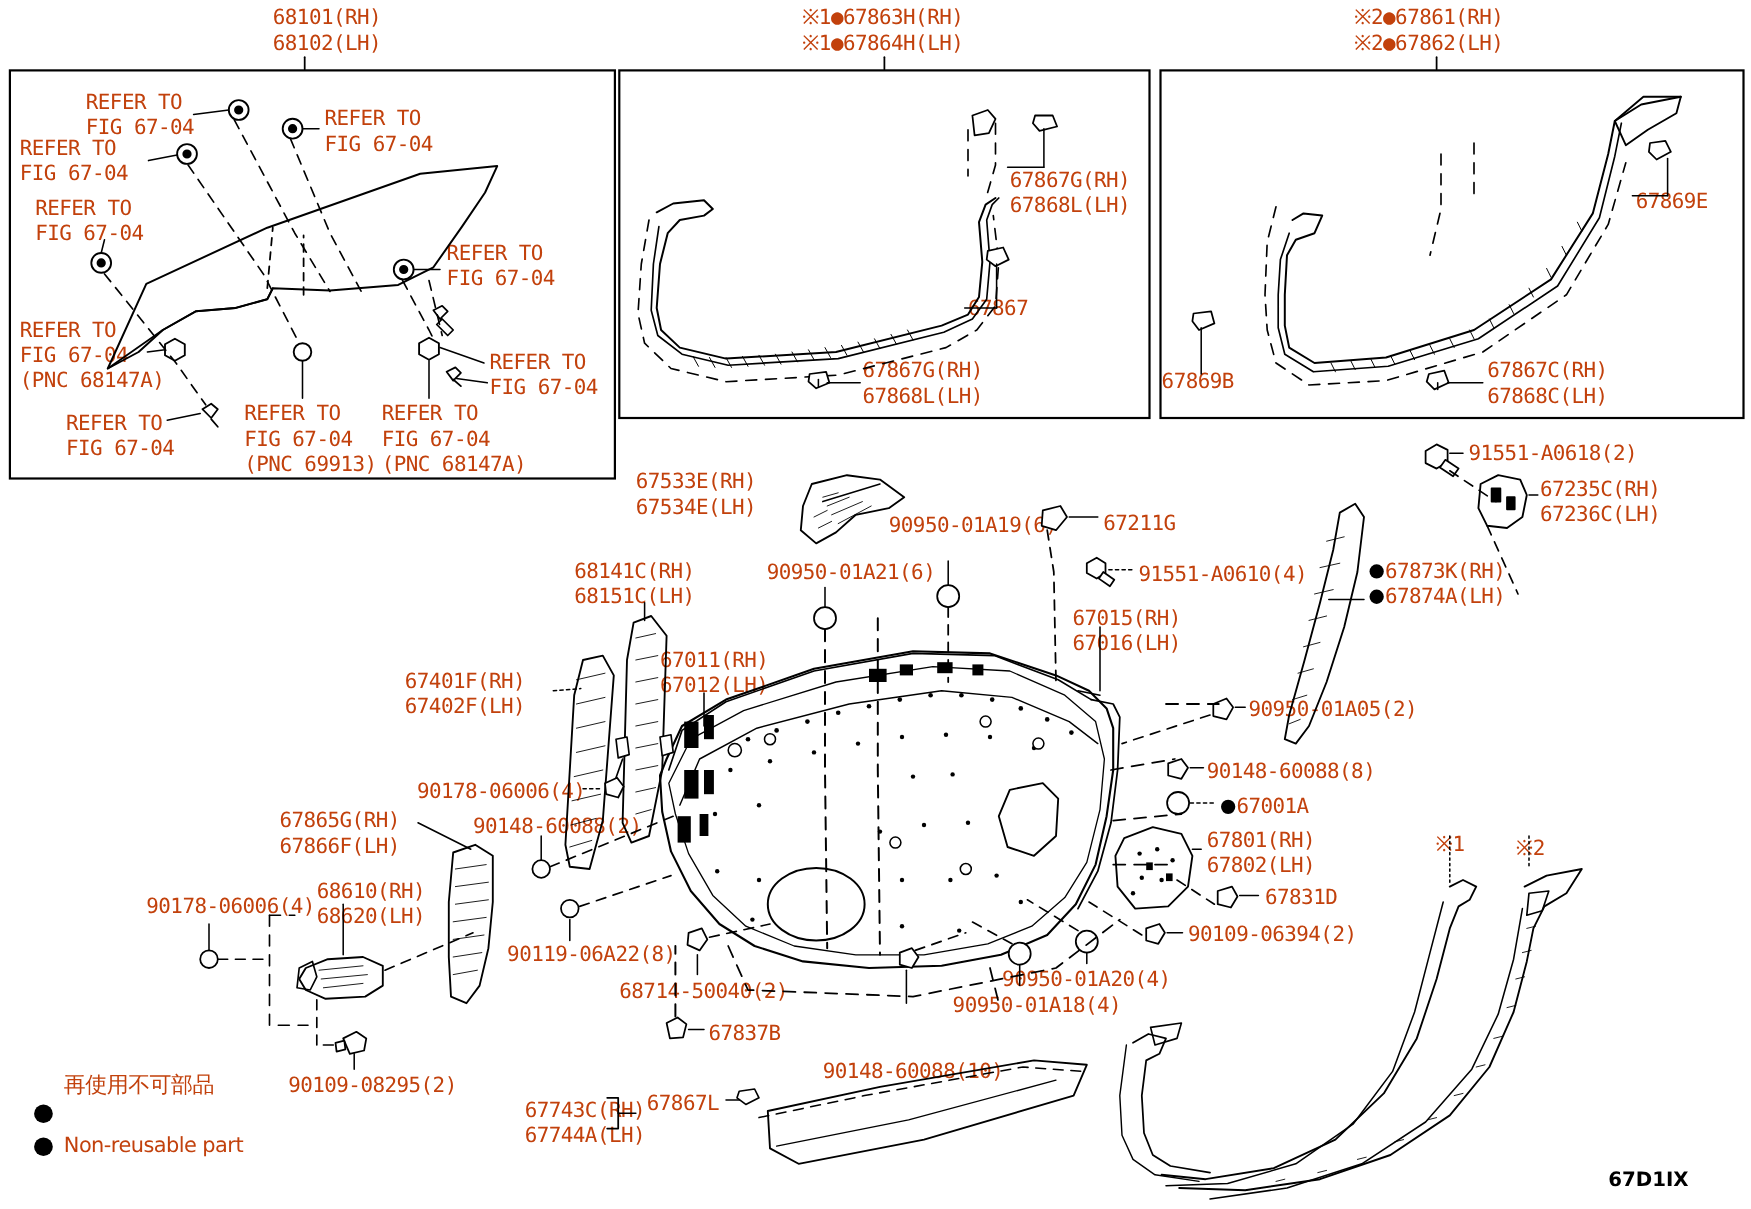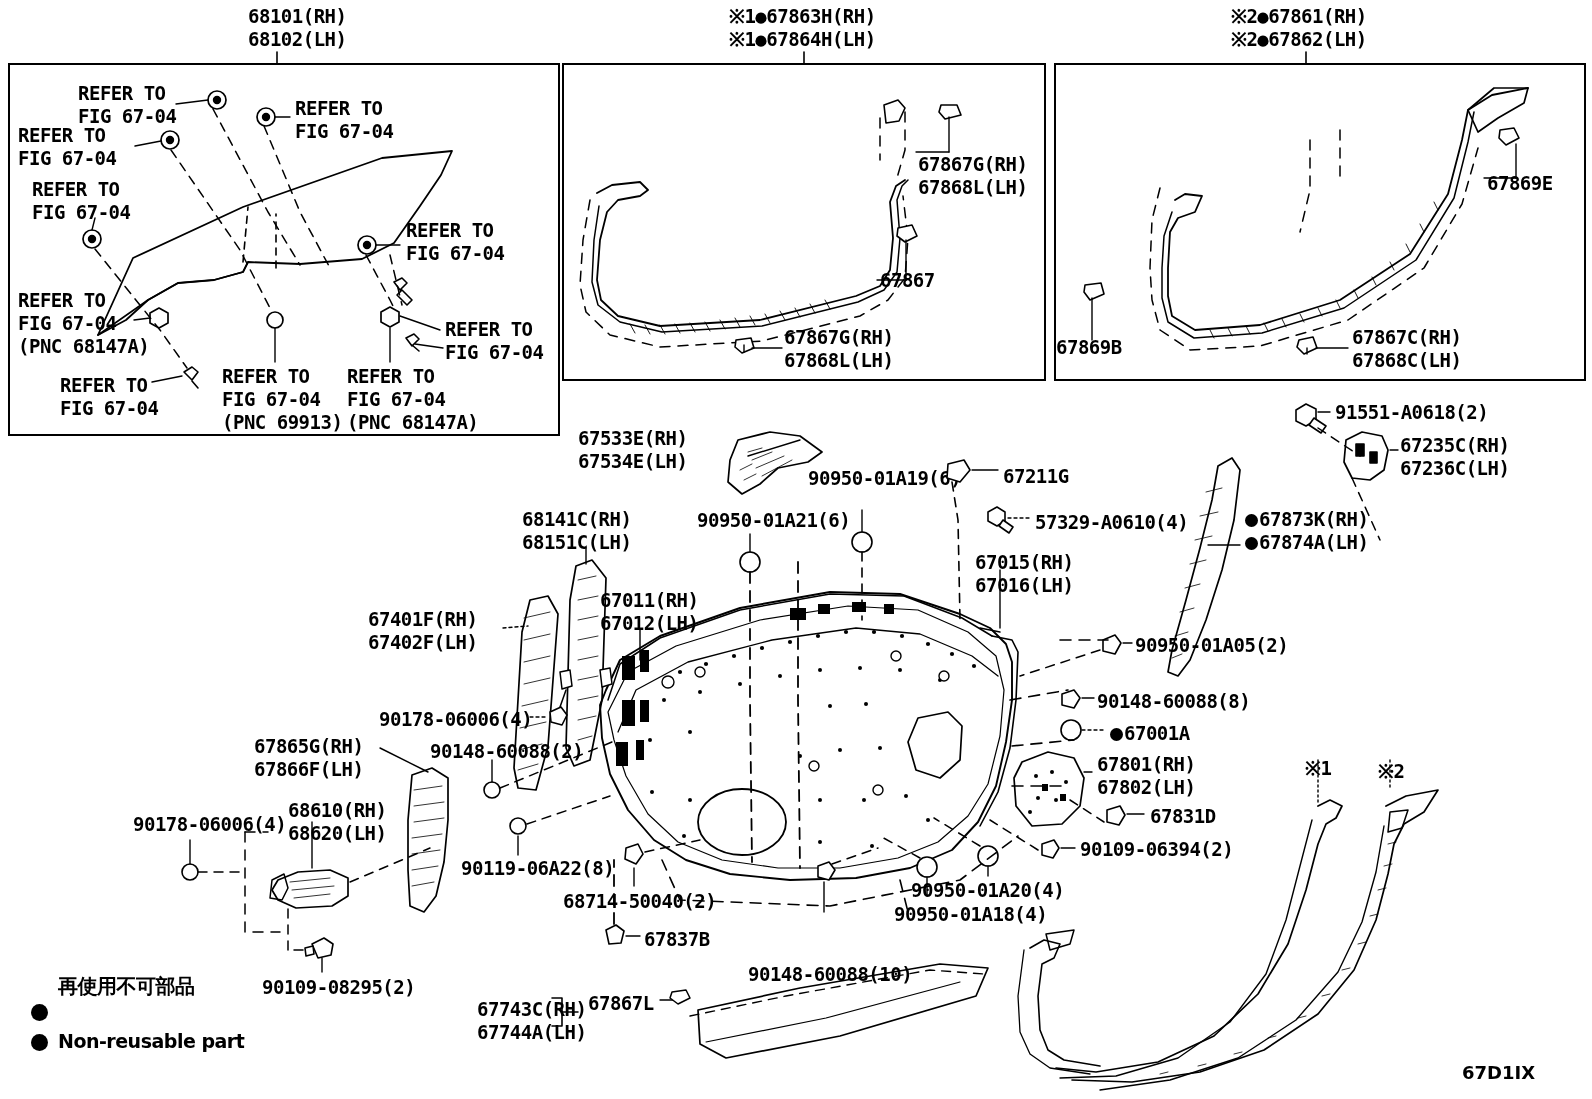--- a/index.html
+++ b/index.html
@@ -11,26 +11,26 @@
     width: 1592px;
     height: 1099px;
     background: #ffffff;
     font-family: "DejaVu Sans Mono", "Liberation Mono", monospace;
     color: #000000;
     overflow: hidden;
   }
   .lbl {
     position: absolute;
     font-family: "DejaVu Sans Mono", "Liberation Mono", monospace;
-    font-weight: bold;
+    font-weight: normal;
     font-size: 19px;
     line-height: 23px;
     white-space: pre;
     letter-spacing: -0.5px;
-    color: #000000;
+    color: #c2410c;
   }
   .lbl.jp { font-family: "DejaVu Sans", "Liberation Sans", sans-serif; font-size: 20px; }
   .panel {
     position: absolute;
     border: 2px solid #000;
     background: #fff;
     box-sizing: border-box;
   }
   .dot {
     display: inline-block;
@@ -118,21 +118,21 @@
   <div class="lbl" style="left:522px; top:486px;margin-top:22px;"><span>68141C(RH)
 68151C(LH)</span></div>
   <div class="lbl" style="left:368px; top:608px;"><span>67401F(RH)
 67402F(LH)</span></div>
   <div class="lbl" style="left:600px; top:589px;"><span>67011(RH)
 67012(LH)</span></div>
 
   <div class="lbl" style="left:697px; top:509px;"><span>90950-01A21(6)</span></div>
   <div class="lbl" style="left:808px; top:467px;"><span>90950-01A19(6)</span></div>
   <div class="lbl" style="left:1003px; top:465px;"><span>67211G</span></div>
-  <div class="lbl" style="left:1035px; top:511px;"><span>57329-A0610(4)</span></div>
+  <div class="lbl" style="left:1035px; top:511px;"><span>91551-A0610(4)</span></div>
   <div class="lbl" style="left:975px; top:551px;"><span>67015(RH)
 67016(LH)</span></div>
 
   <div class="lbl" style="left:1335px; top:401px;"><span>91551-A0618(2)</span></div>
   <div class="lbl" style="left:1400px; top:434px;"><span>67235C(RH)
 67236C(LH)</span></div>
 
   <div class="lbl" style="left:1245px; top:508px;"><span class="dot"></span><span>67873K(RH)</span></div>
   <div class="lbl" style="left:1245px; top:531px;"><span class="dot"></span><span>67874A(LH)</span></div>
 
@@ -149,21 +149,21 @@
   <div class="lbl" style="left:254px; top:735px;"><span>67865G(RH)
 67866F(LH)</span></div>
   <div class="lbl" style="left:133px; top:813px;"><span>90178-06006(4)</span></div>
   <div class="lbl" style="left:288px; top:799px;"><span>68610(RH)
 68620(LH)</span></div>
   <div class="lbl" style="left:461px; top:857px;"><span>90119-06A22(8)</span></div>
   <div class="lbl" style="left:563px; top:890px;"><span>68714-50040(2)</span></div>
   <div class="lbl" style="left:644px; top:928px;"><span>67837B</span></div>
   <div class="lbl" style="left:262px; top:976px;"><span>90109-08295(2)</span></div>
   <div class="lbl" style="left:748px; top:919px;margin-top:44px;"><span>90148-60088(10)</span></div>
-  <div class="lbl" style="left:866px; top:903px;margin-left:28px;"><span>90950-01A18(4)</span></div>
+  <div class="lbl" style="left:866px; top:903px;"><span>90950-01A18(4)</span></div>
   <div class="lbl" style="left:911px; top:879px;"><span>90950-01A20(4)</span></div>
 
   <div class="lbl" style="left:450px; top:998px;margin-left:27px;"><span>67743C(RH)
 67744A(LH)</span></div>
   <div class="lbl" style="left:588px; top:992px;"><span>67867L</span></div>
 
   <div class="lbl" style="left:1305px; top:757px;"><span>※1</span></div>
   <div class="lbl" style="left:1378px; top:760px;"><span>※2</span></div>
 
   <div class="legend-dot" style="left:31px; top:1004px;"></div>

